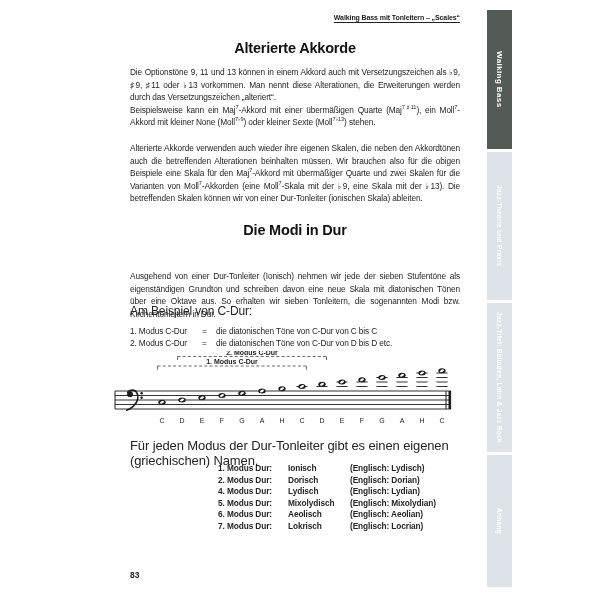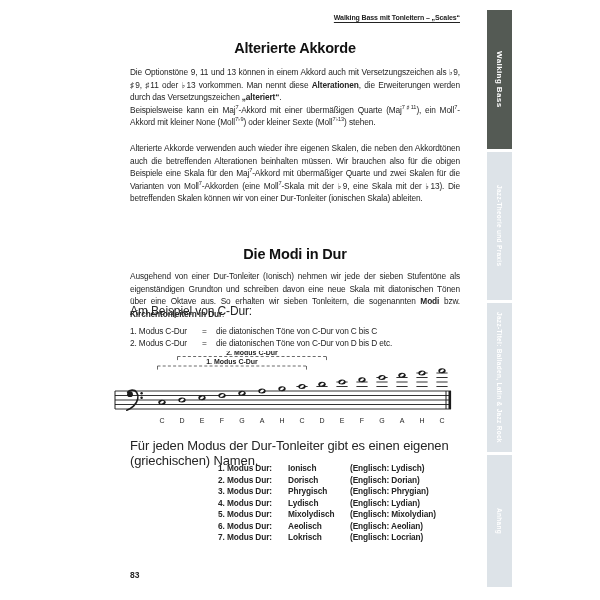--- a/index.html
+++ b/index.html
@@ -10,24 +10,24 @@
   
   .content{position:absolute;left:130px;top:0;width:330px;}
   .abs{position:absolute;left:0;width:100%;}
 
   .page-header{top:14px;text-align:right;font-size:7px;font-weight:bold;
                letter-spacing:-0.1px;color:#222;}
   .page-header span{text-decoration:underline;text-underline-offset:2px;}
 
   .h1{font-size:14.5px;font-weight:bold;text-align:center;color:#111;letter-spacing:-0.2px;}
   #title1{top:40px;}
-  #title2{top:246px;}
+  #title2{top:222px;}
 
   .para{font-size:8.3px;line-height:12.6px;text-align:justify;letter-spacing:-0.12px;}
-  .para .b{font-weight:bold;}
+  .para .b{font-weight:normal;}
   .para sup{font-size:0.68em;line-height:0;}
   #para1{top:66px;}
   #para2{top:142px;}
   #para3{top:270px;}
 
   #example-intro{top:304px;font-size:12px;letter-spacing:-0.12px;}
   #example-rows{top:325px;font-size:8.3px;letter-spacing:-0.12px;}
   .ex-row{display:grid;grid-template-columns:72px 14px auto;line-height:12.4px;}
 
   #notation{top:351px;left:-17px;width:340px;height:78px;}
@@ -181,25 +181,20 @@
           <span>1. Modus Dur:</span>
           <span>Ionisch</span>
           <span>(Englisch: Lydisch)</span>
         </div>
         <div class="mode-row">
           <span>2. Modus Dur:</span>
           <span>Dorisch</span>
           <span>(Englisch: Dorian)</span>
         </div>
         <div class="mode-row">
-          <span>3. Modus Dur:</span>
-          <span>Phrygisch</span>
-          <span>(Englisch: Phrygian)</span>
-        </div>
-        <div class="mode-row">
           <span>4. Modus Dur:</span>
           <span>Lydisch</span>
           <span>(Englisch: Lydian)</span>
         </div>
         <div class="mode-row">
           <span>5. Modus Dur:</span>
           <span>Mixolydisch</span>
           <span>(Englisch: Mixolydian)</span>
         </div>
         <div class="mode-row">

